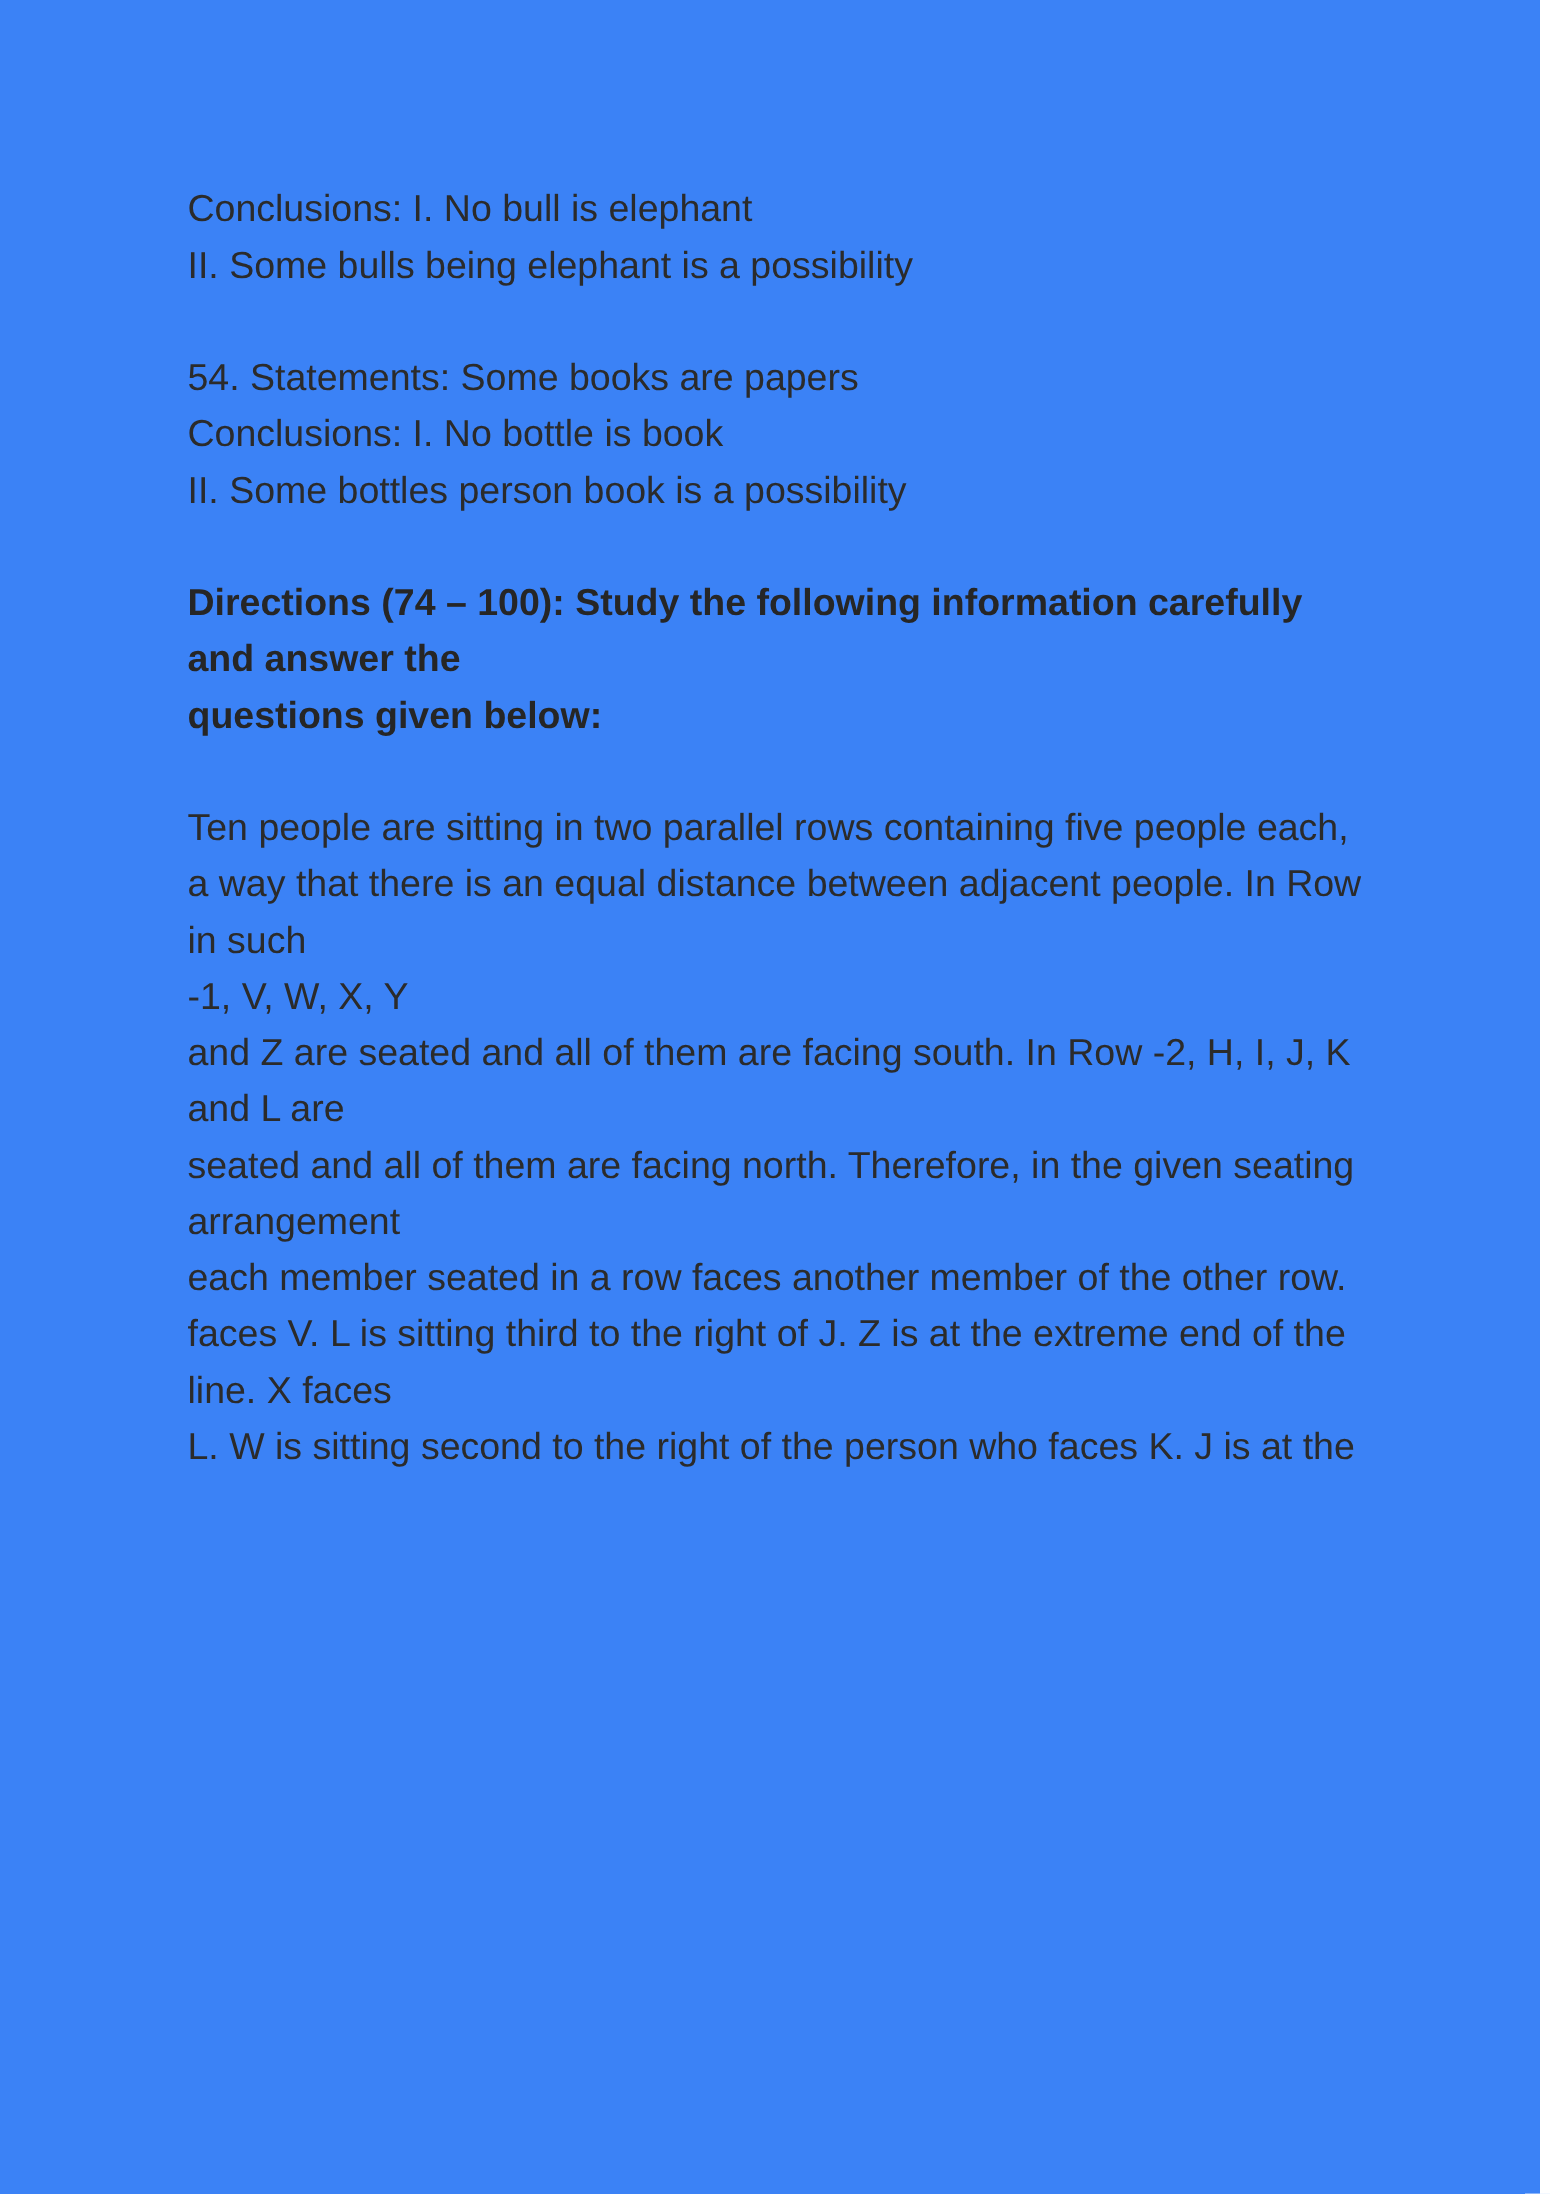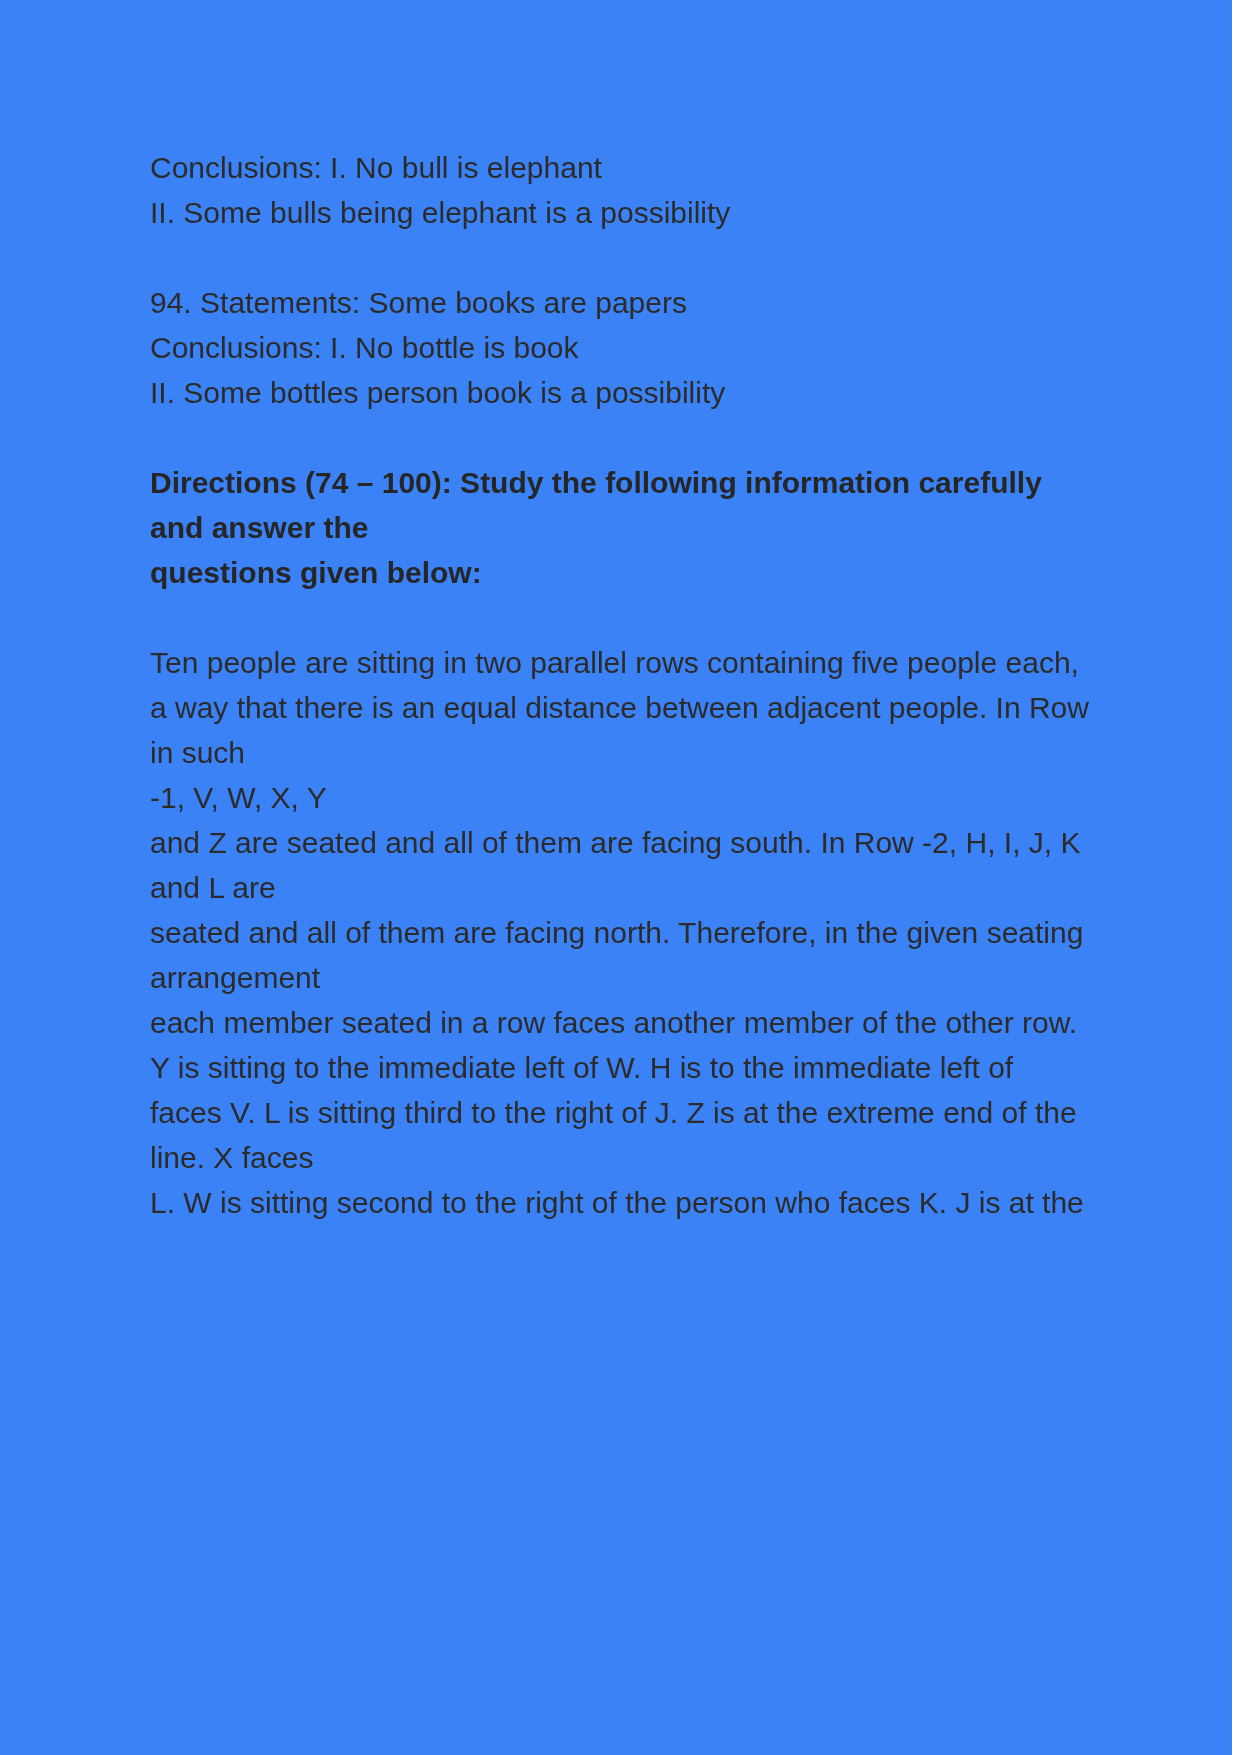--- a/index.html
+++ b/index.html
@@ -37,38 +37,37 @@
 </head>
 <body>
 
 <div class="page">
   <div class="content" id="document-content">
       <div class="paragraph">
         <div class="line">Conclusions: I. No bull is elephant</div>
         <div class="line">II. Some bulls being elephant is a possibility</div>
       </div>
       <div class="paragraph">
-        <div class="line">94. Statements: Some books are papers</div>
+        <div class="line">54. Statements: Some books are papers</div>
         <div class="line">Conclusions: I. No bottle is book</div>
         <div class="line">II. Some bottles person book is a possibility</div>
       </div>
       <div class="paragraph bold">
         <div class="line">Directions (74 – 100): Study the following information carefully</div>
         <div class="line">and answer the</div>
         <div class="line">questions given below:</div>
       </div>
       <div class="paragraph">
         <div class="line">Ten people are sitting in two parallel rows containing five people each,</div>
         <div class="line">a way that there is an equal distance between adjacent people. In Row</div>
         <div class="line">in such</div>
         <div class="line">-1, V, W, X, Y</div>
         <div class="line">and Z are seated and all of them are facing south. In Row -2, H, I, J, K</div>
         <div class="line">and L are</div>
         <div class="line">seated and all of them are facing north. Therefore, in the given seating</div>
         <div class="line">arrangement</div>
         <div class="line">each member seated in a row faces another member of the other row.</div>
-        <div class="line">Y is sitting to the immediate left of W. H is to the immediate left of</div>
         <div class="line">faces V. L is sitting third to the right of J. Z is at the extreme end of the</div>
         <div class="line">line. X faces</div>
         <div class="line">L. W is sitting second to the right of the person who faces K. J is at the</div>
       </div>
     </div>
 </div>
 
 </body></html>

